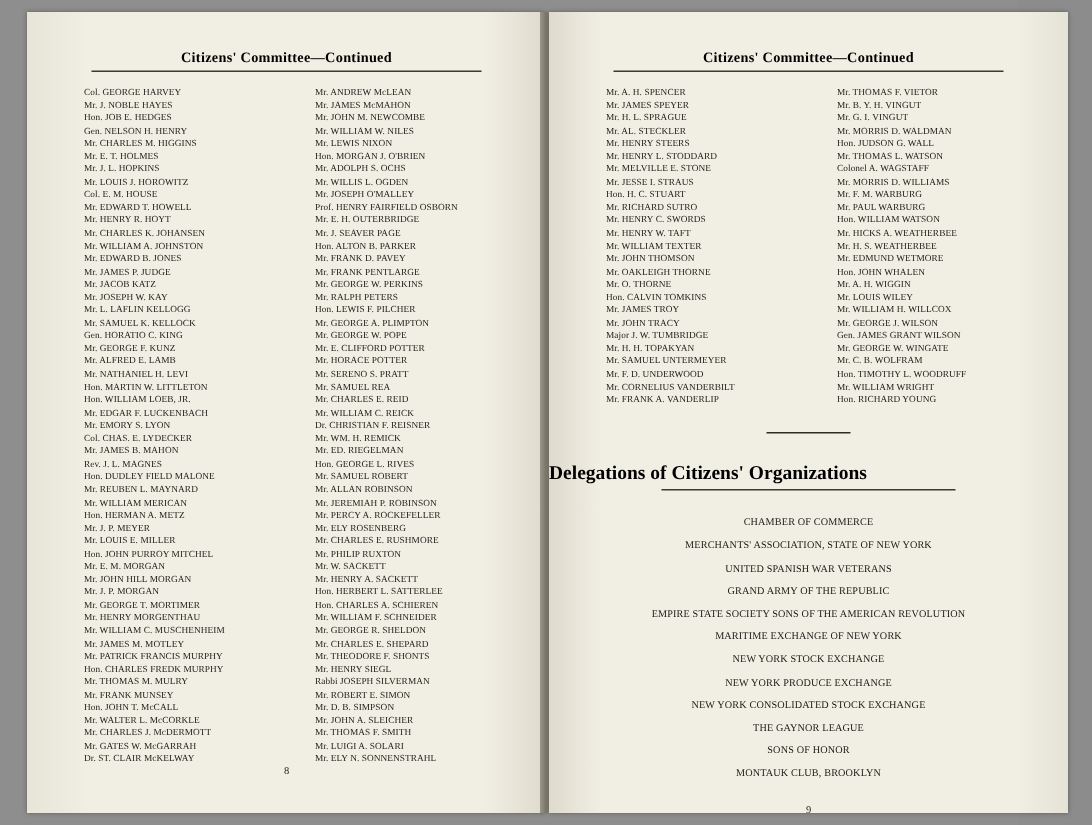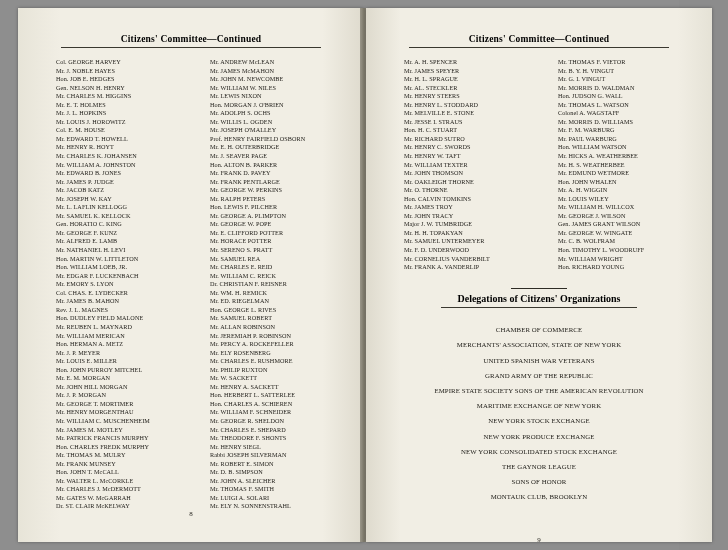--- a/index.html
+++ b/index.html
@@ -86,24 +86,23 @@
     font-size: 7px;
     color: #2b2923;
   }
   .divider-short {
     width: 56px;
     height: 1.5px;
     background: #2e2c25;
     margin: 16px auto 0 auto;
   }
   .sec-head {
-    text-align: center;
     font-weight: bold;
-    font-size: 10px;
-    margin-top: 4px;
+    font-size: 13px;
+    margin-top: 18px;
   }
   .sec-rule {
     width: 196px;
     height: 1px;
     background: #3a382f;
     margin: 3px auto 0 auto;
   }
   .orglist {
     list-style: none;
     margin: 14px 0 0 0;

